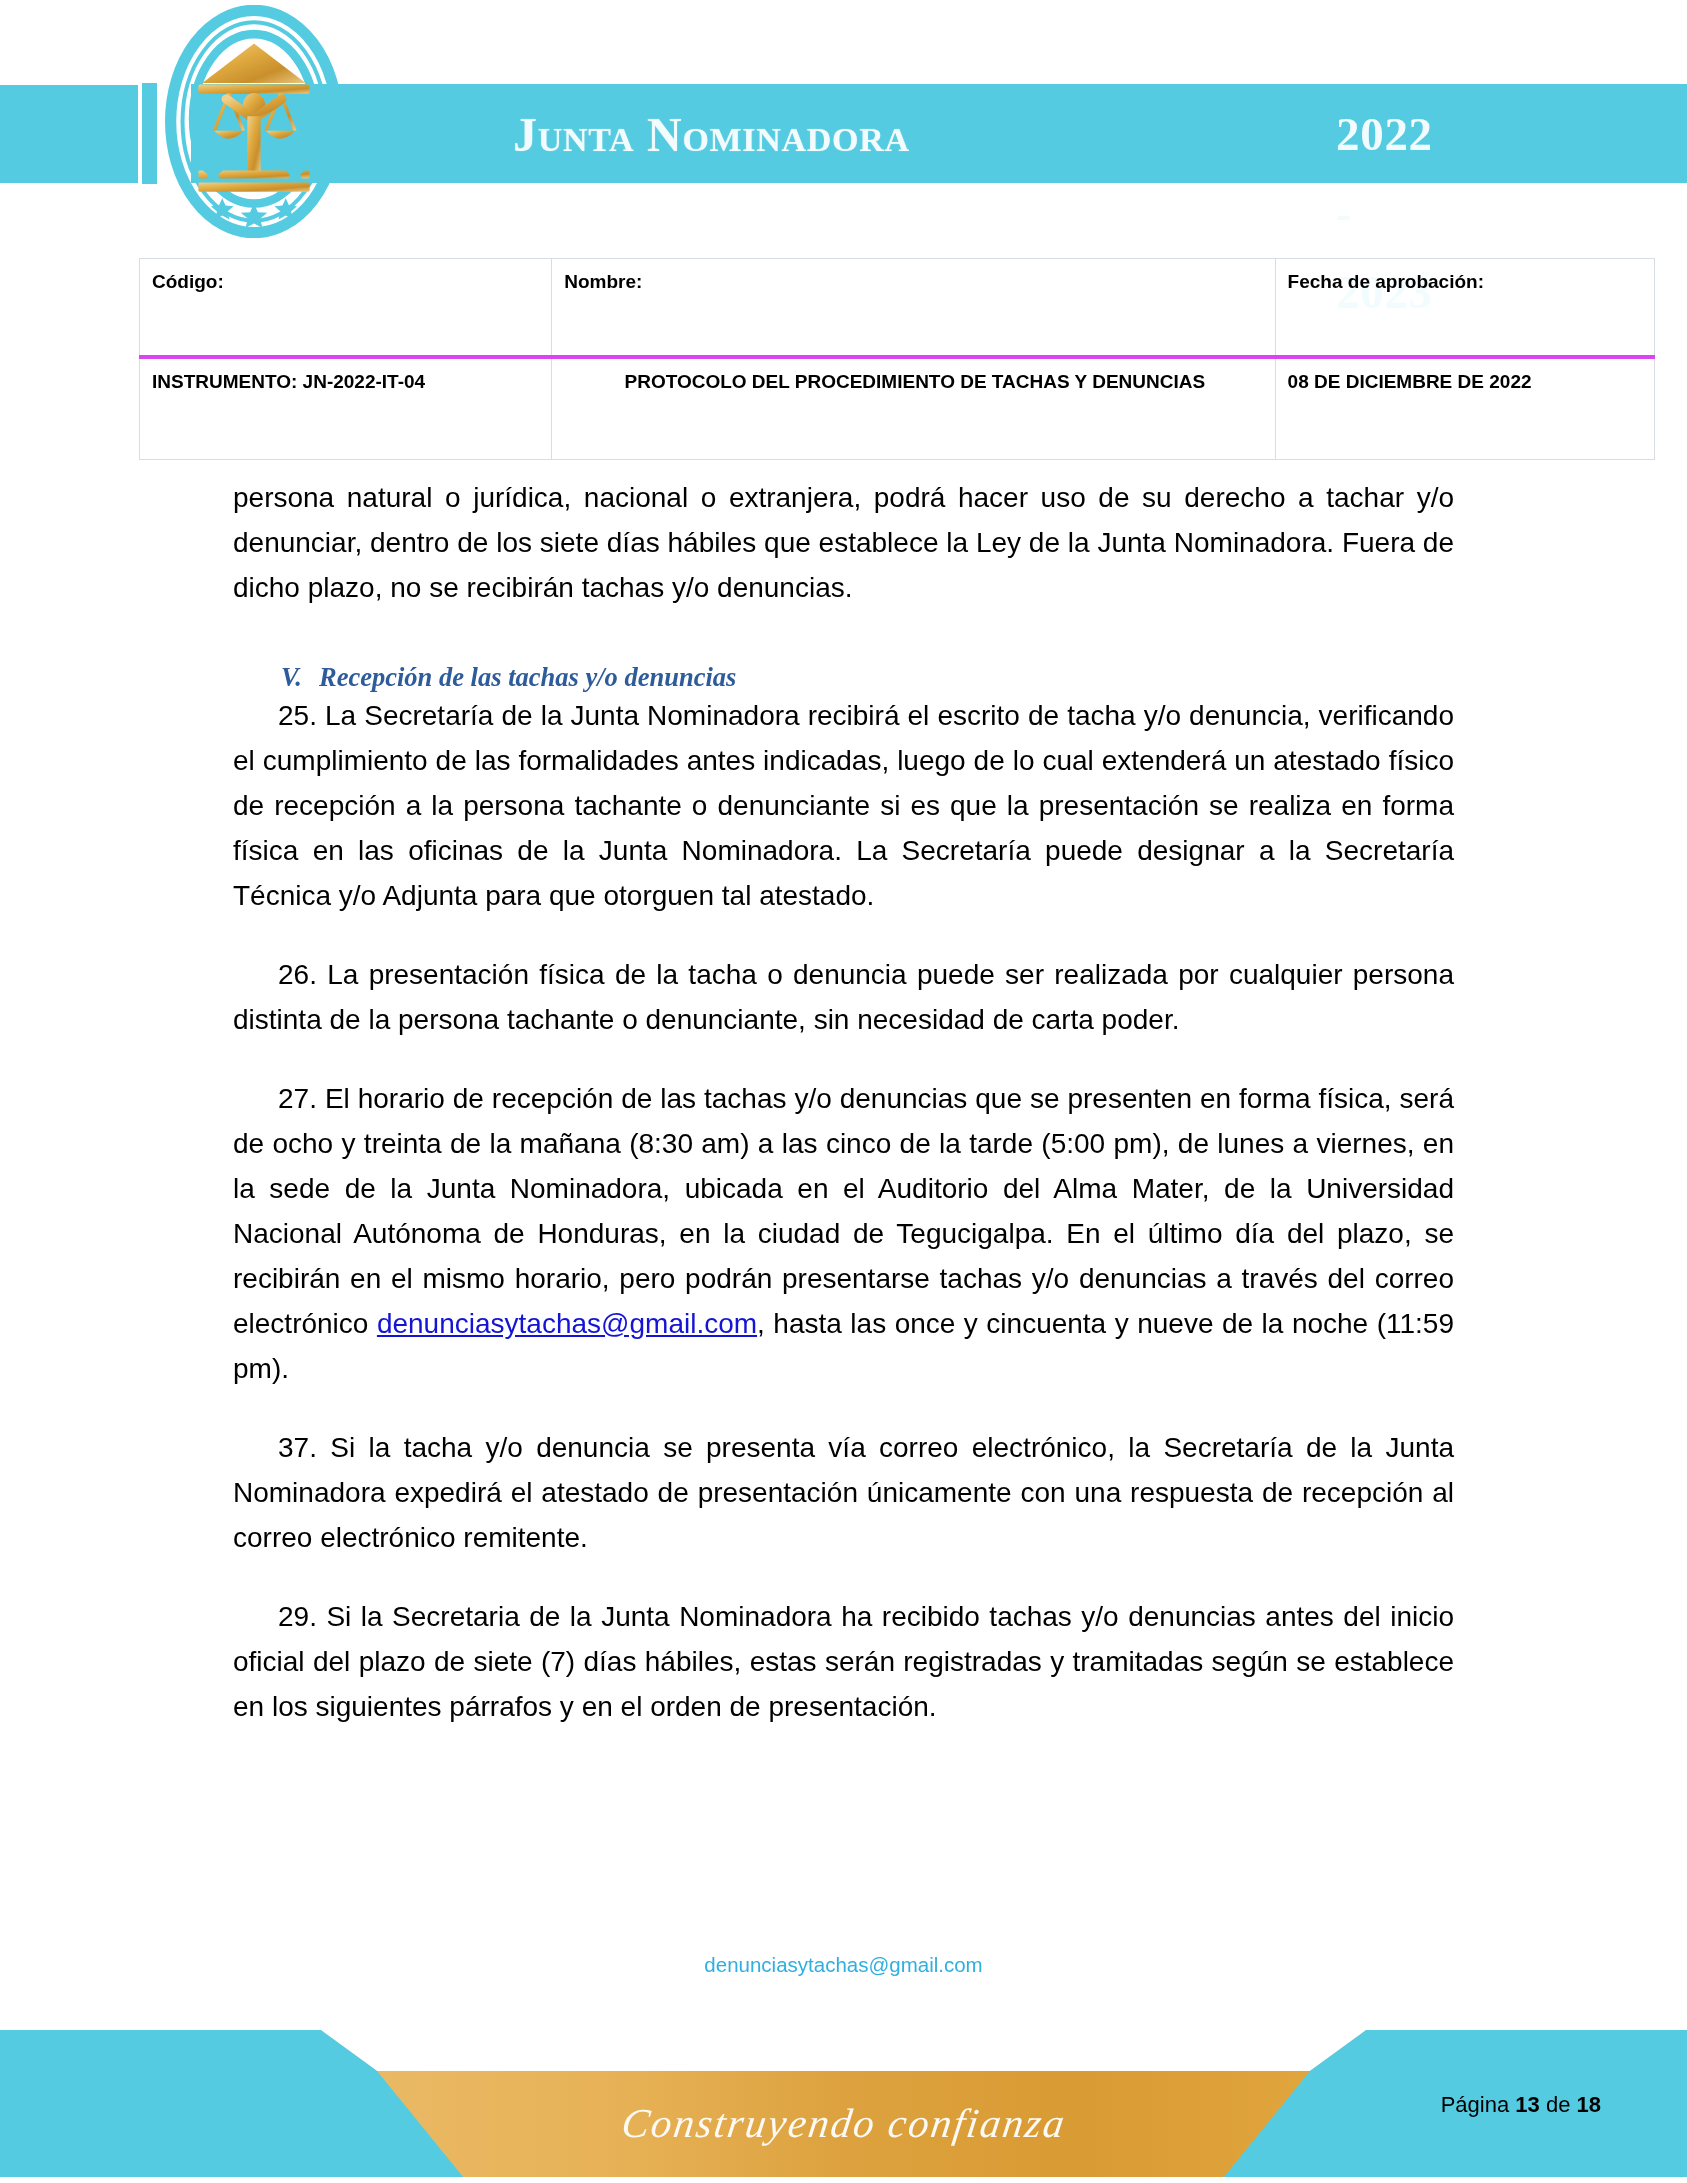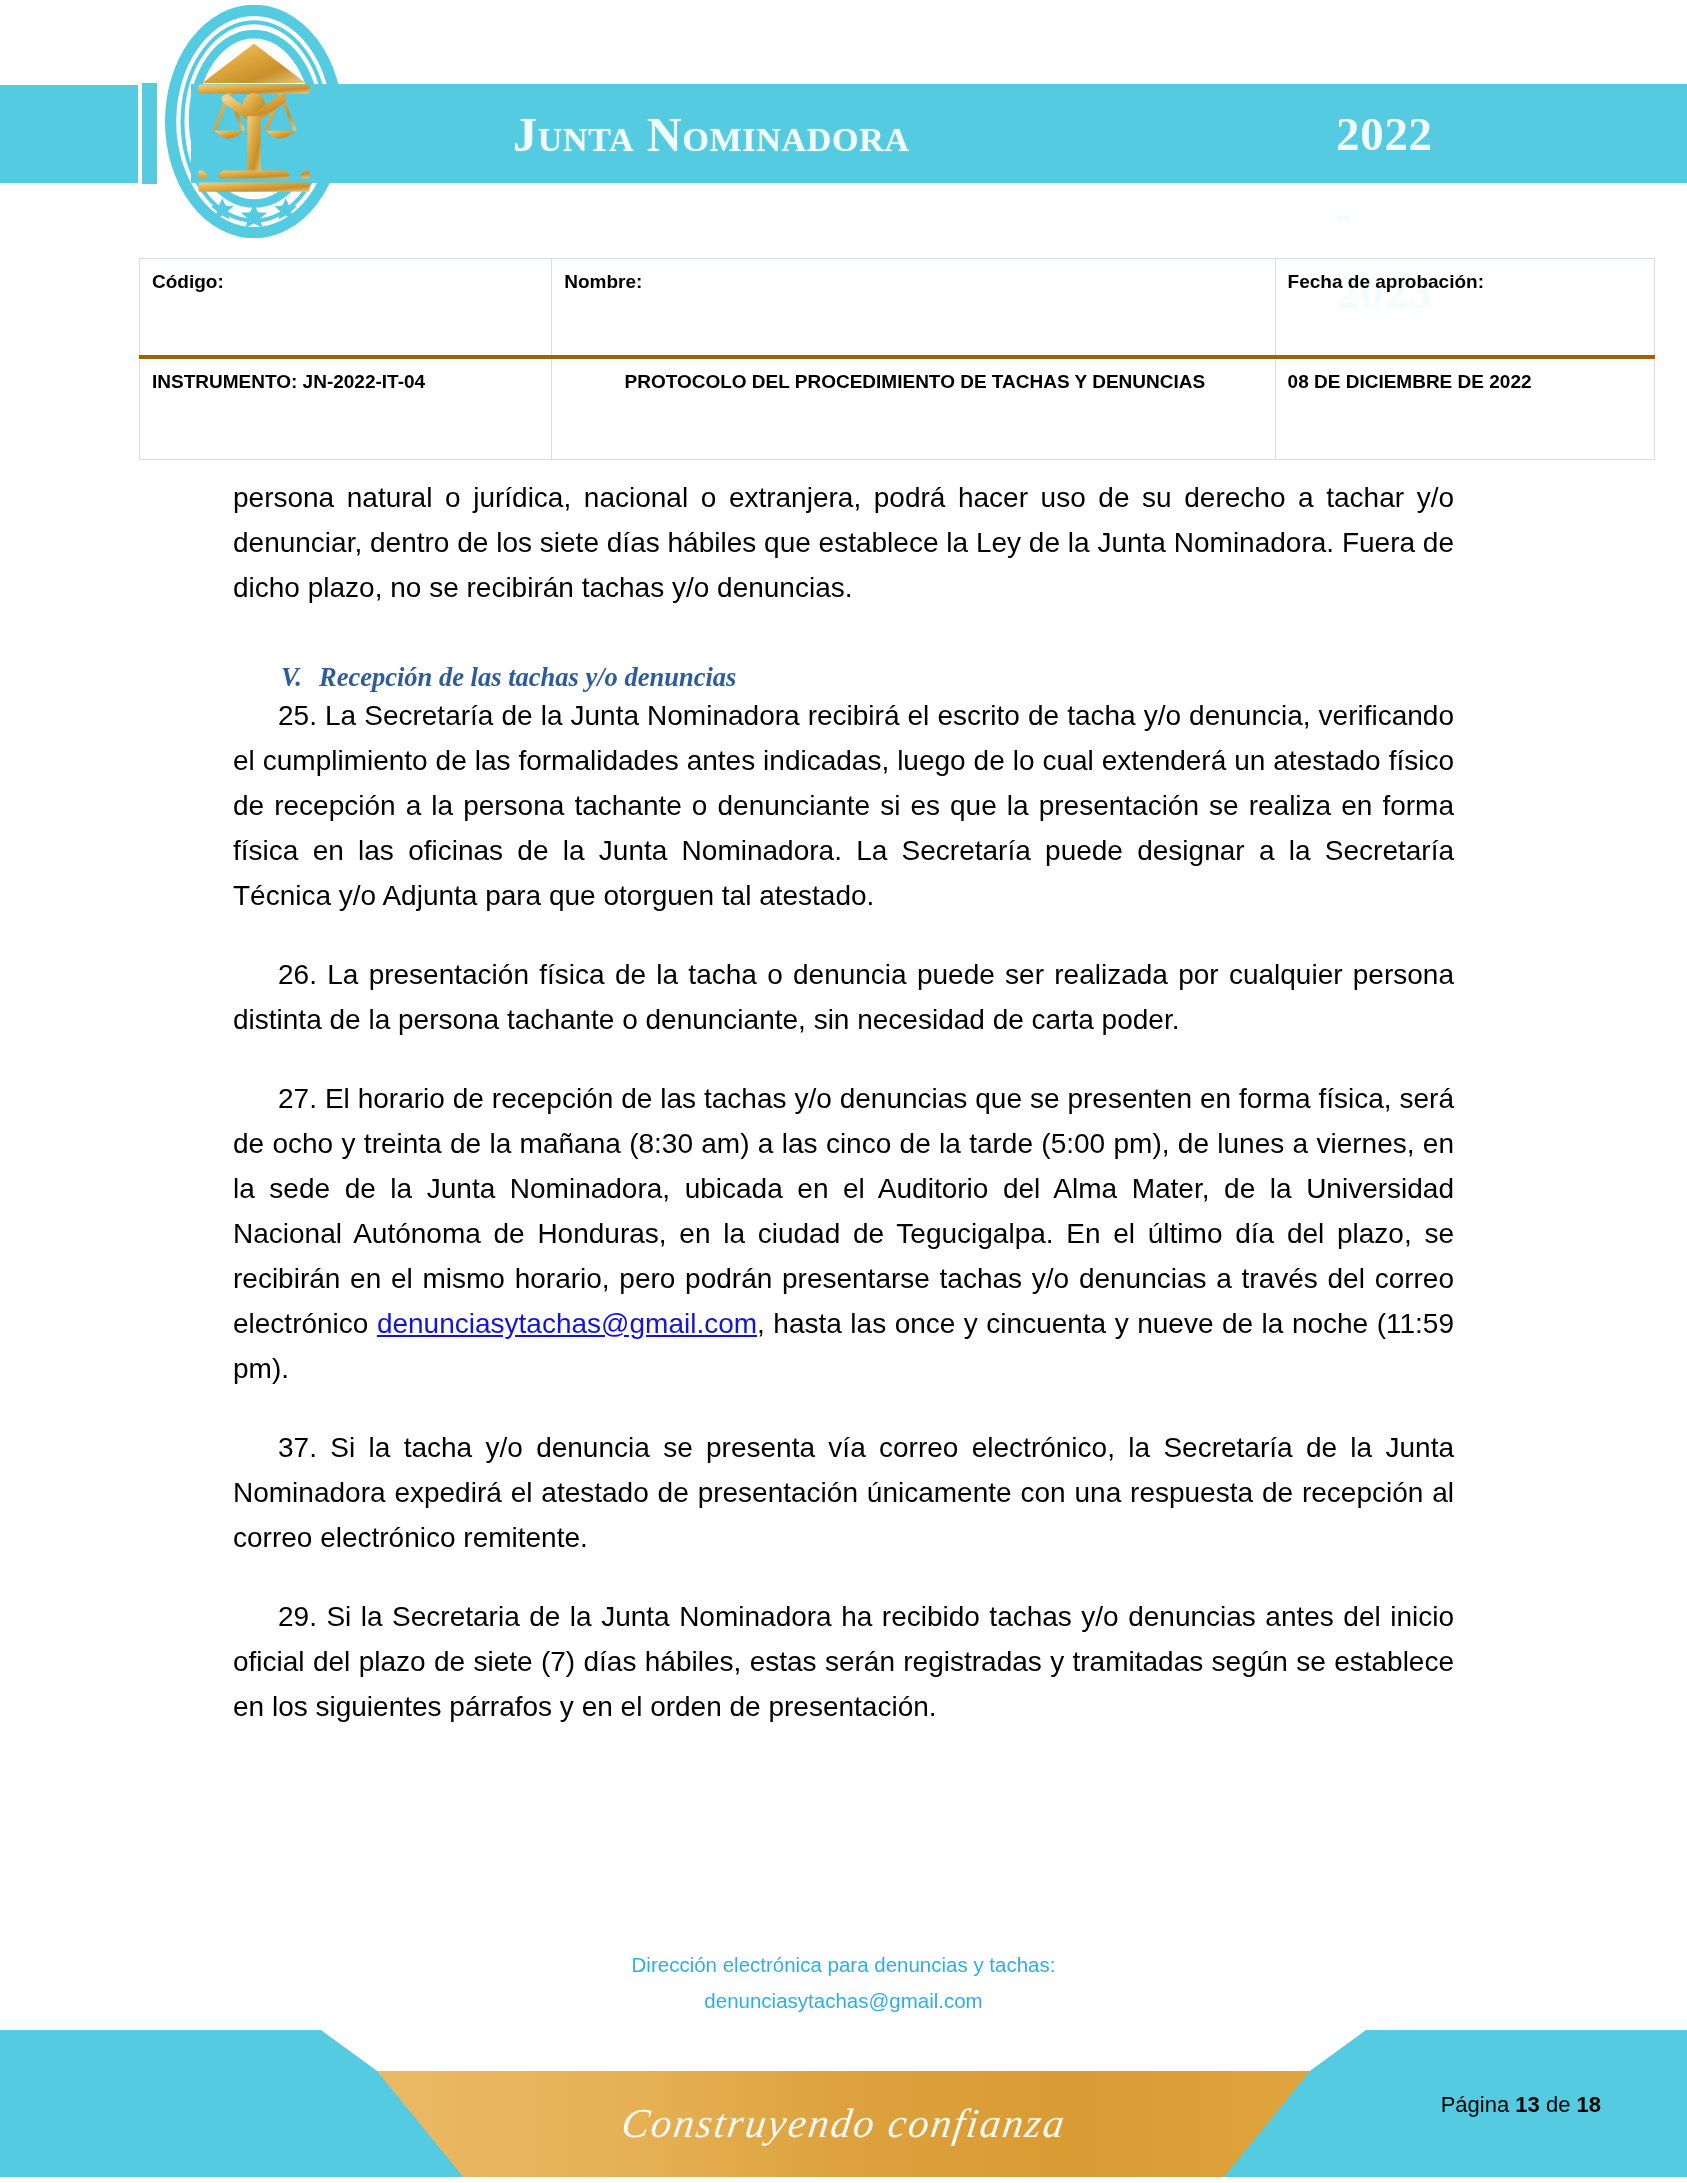--- a/index.html
+++ b/index.html
@@ -85,21 +85,21 @@
     vertical-align: top;
     padding: 12px 9.3px 22.5px 12px;
     font-size: 19px;
     font-weight: bold;
     color: #000000;
     font-family: "Liberation Sans", sans-serif;
   }
   .info-table tr.row-top td { height: 61px; }
   .info-table tr.row-bottom td {
     height: 66px;
-    border-top: 4px solid #a16207;
+    border-top: 4px solid #d946ef;
   }
   .col-code   { width: 390px; }
   .col-name   { width: 701px; }
   .col-date   { width: 357px; }
   .cell-center { text-align: center; }
 
   
   .content {
     position: absolute;
     left: 233px; top: 475px;
@@ -289,21 +289,20 @@
   <p class="para">
     <span class="indent"></span><span>29.</span>
     <span>Si la Secretaria de la Junta Nominadora ha recibido tachas y/o denuncias antes del inicio oficial del plazo de siete (7) días hábiles, estas serán registradas y tramitadas según se establece en los siguientes párrafos y en el orden de presentación.</span>
   </p>
 
 </div>
 
 <div class="footer">
 
   <div class="footer-text">
-    <div>Dirección electrónica para denuncias y tachas:</div>
     <div>denunciasytachas@gmail.com</div>
   </div>
 
   <div class="footer-band"></div>
 
   <svg class="footer-trapezoid" width="1687" height="147" viewBox="0 0 2550 222" xmlns="http://www.w3.org/2000/svg">
     <defs>
       <linearGradient id="goldband" x1="0" y1="0" x2="1" y2="0">
         <stop offset="0%" stop-color="#eab964"></stop>
         <stop offset="25%" stop-color="#e7b257"></stop>

